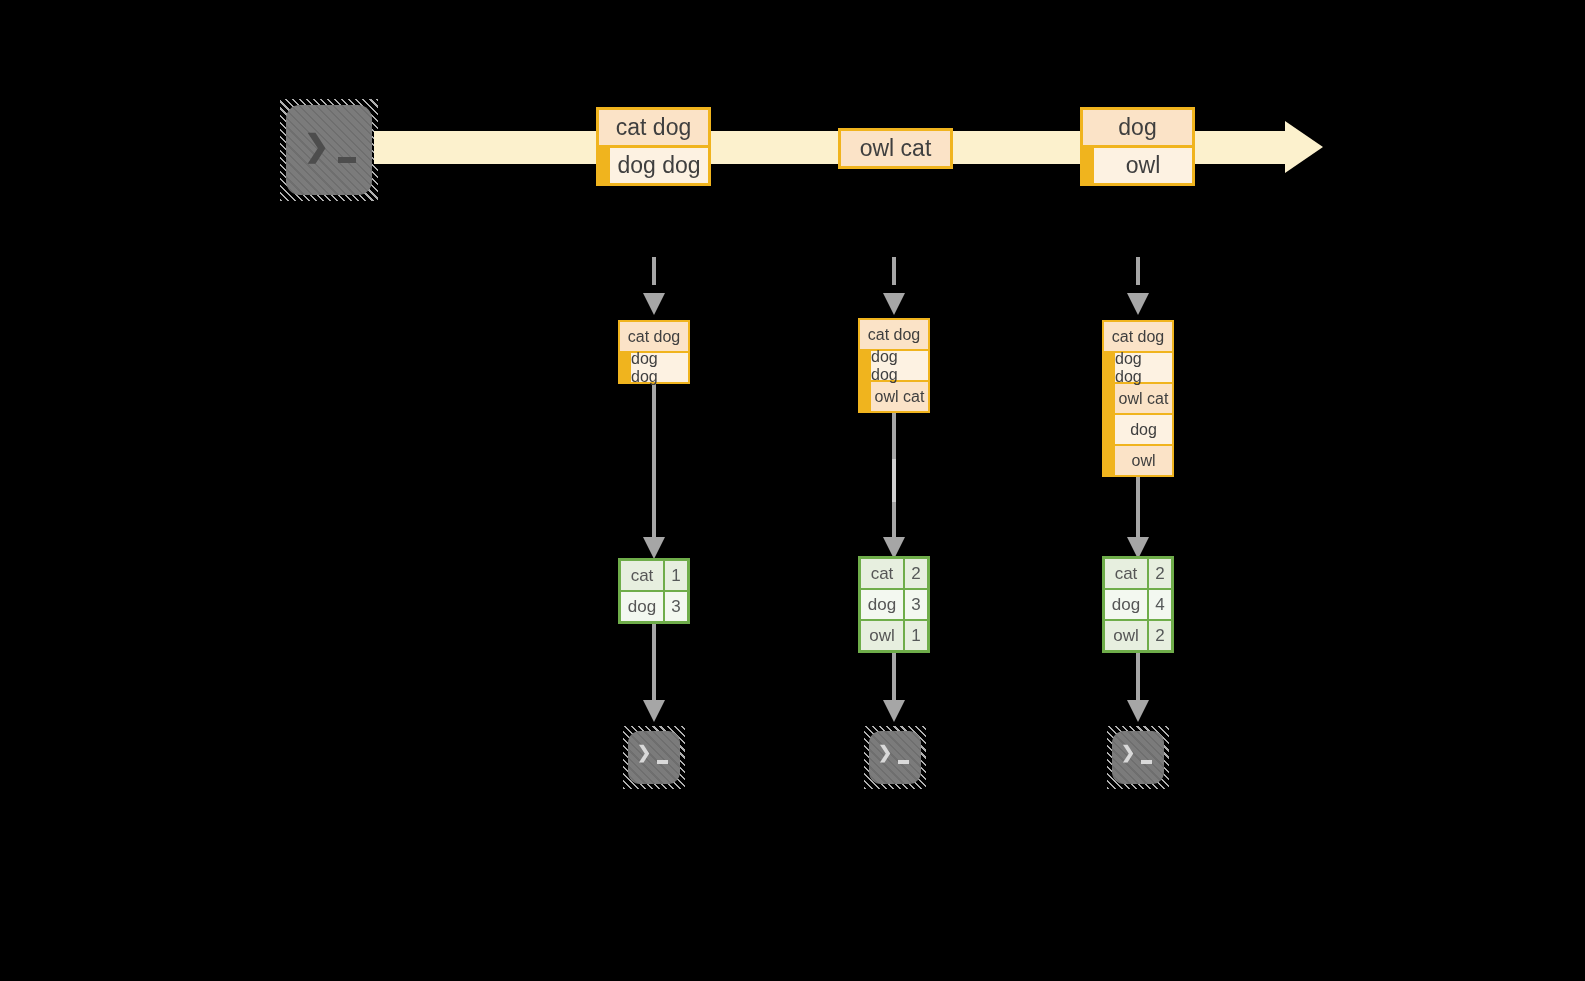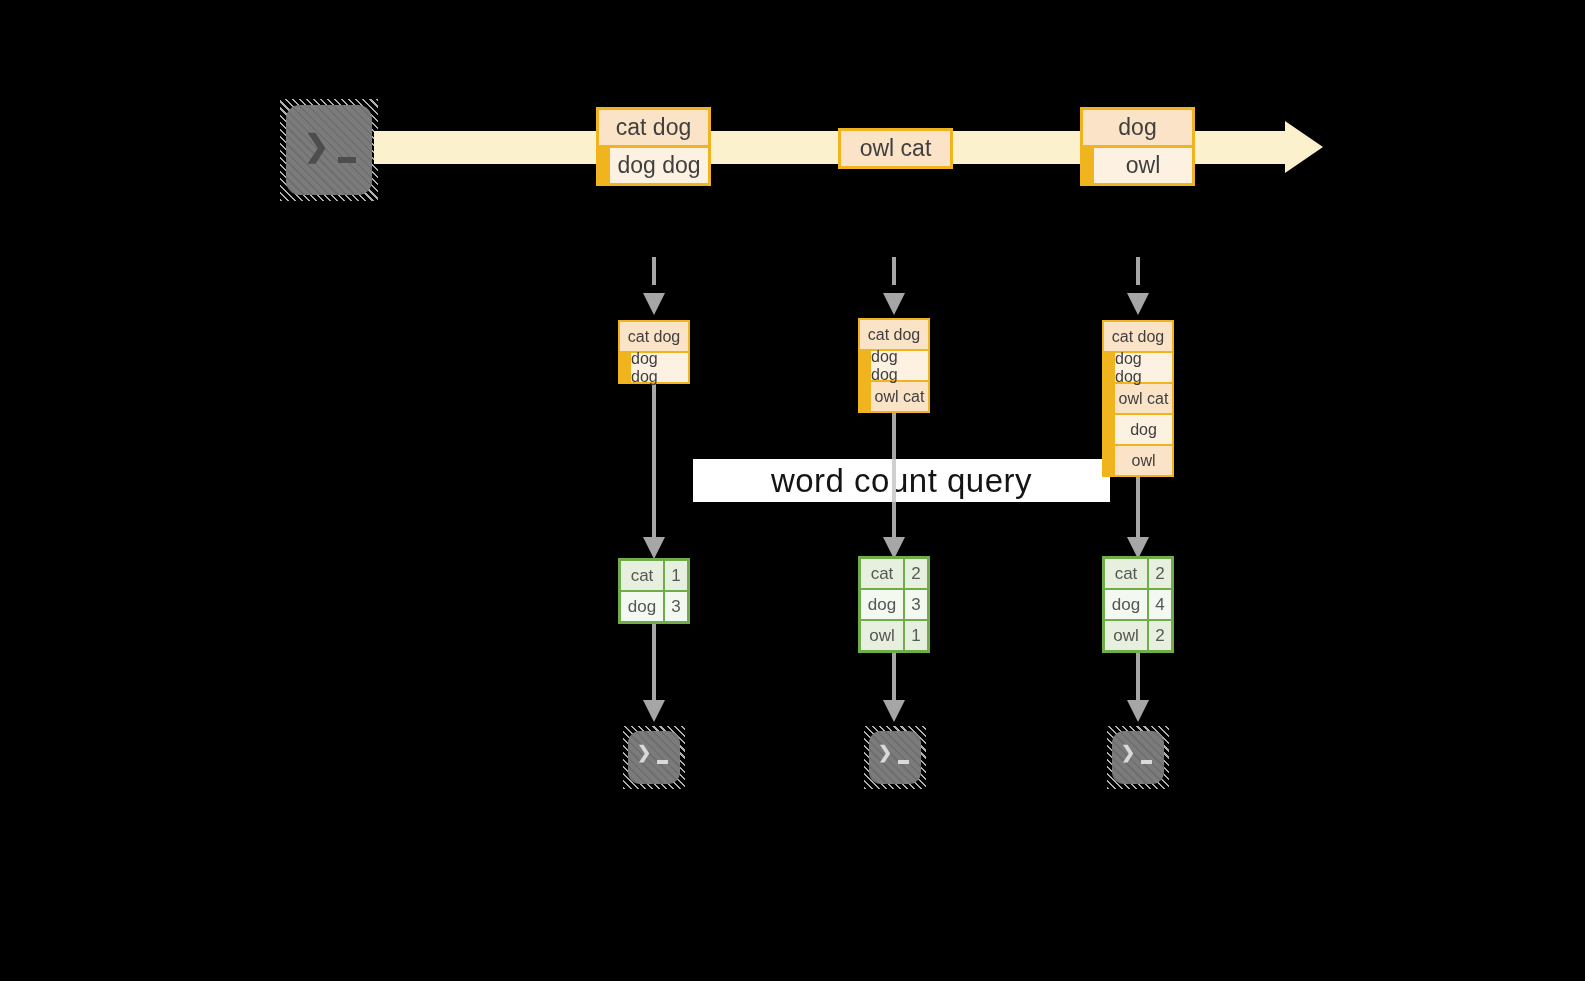--- a/index.html
+++ b/index.html
@@ -108,23 +108,20 @@
     <div class="row fa">owl</div>
   </div>
 
   <div class="vline" style="left:652px;top:384px;height:153px;"></div>
   <div class="head-down" style="left:643px;top:537px;"></div>
   <div class="vline" style="left:892px;top:413px;height:124px;"></div>
   <div class="head-down" style="left:883px;top:537px;"></div>
   <div class="vline" style="left:1136px;top:477px;height:60px;"></div>
   <div class="head-down" style="left:1127px;top:537px;"></div>
 
-  <div class="banner">
-    <span>word count query</span>
-  </div>
   <div class="line-over"></div>
 
   <div class="gtable" style="left:618px;top:558px;width:72px;">
     <div class="trow">
       <div class="cw fa2" style="background:var(--gfill-a);">cat</div>
       <div class="cn" style="background:var(--gfill-a);">1</div>
     </div>
     <div class="trow">
       <div class="cw" style="background:var(--gfill-b);">dog</div>
       <div class="cn" style="background:var(--gfill-b);">3</div>

